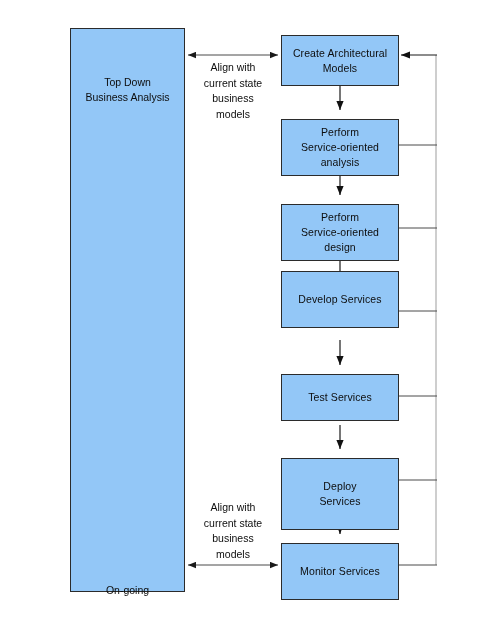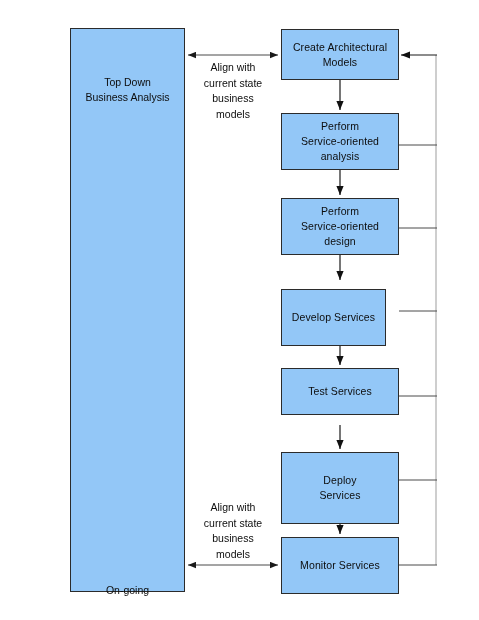--- a/index.html
+++ b/index.html
@@ -33,20 +33,21 @@
     border: 1px solid #2b2b2b;
     display: flex;
     align-items: center;
     justify-content: center;
     text-align: center;
     color: #0d0d0d;
     font-size: 10.5px;
     line-height: 15px;
     letter-spacing: 0.1px;
     padding: 2px 4px;
+    margin-top: 6px;
   }
   .node-box .node-label {
     display: block;
     width: 100%;
     white-space: pre-line;
   }
   #panel-left {
     position: absolute;
     left: 70px;
     top: 28px;
@@ -146,21 +147,21 @@
 Service-oriented
 analysis</span>
   </div>
 
   <div class="node-box" style="left:281px; top:198px; width:118px; height:57px;">
     <span class="node-label">Perform
 Service-oriented
 design</span>
   </div>
 
-  <div class="node-box" style="left:281px; top:289px; width:105px; height:57px;">
+  <div class="node-box" style="left:281px; top:265px; width:118px; height:57px;">
     <span class="node-label">Develop Services</span>
   </div>
 
   <div class="node-box" style="left:281px; top:368px; width:118px; height:47px;">
     <span class="node-label">Test Services</span>
   </div>
 
   <div class="node-box" style="left:281px; top:452px; width:118px; height:72px;">
     <span class="node-label">Deploy
 Services</span>

